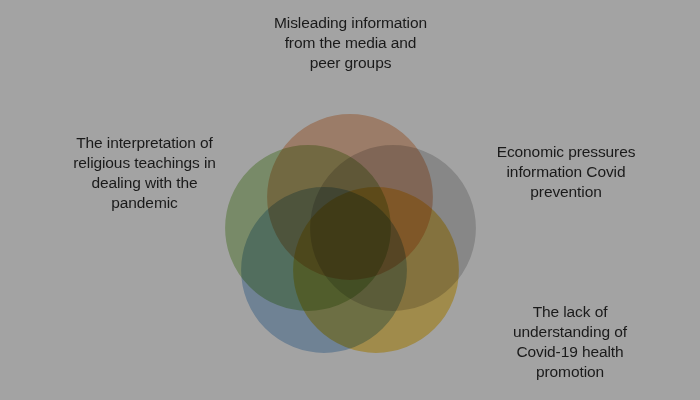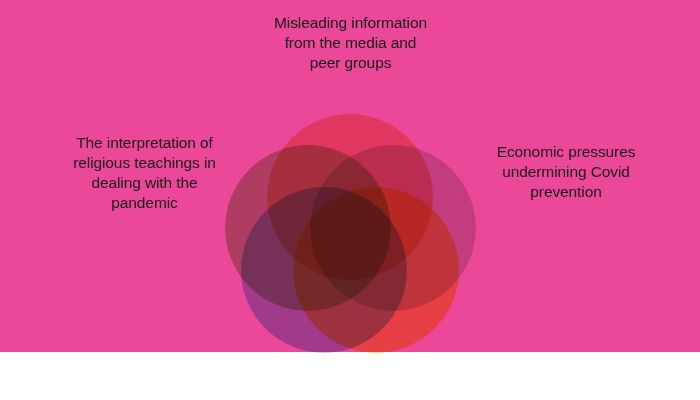--- a/index.html
+++ b/index.html
@@ -10,22 +10,22 @@
   body {
     width: 700px;
     height: 400px;
     background: #ffffff;
     font-family: "Liberation Sans", "DejaVu Sans", sans-serif;
     overflow: hidden;
   }
   #stage {
     position: relative;
     width: 700px;
-    height: 352px;
-    background: #ec4899;
+    height: 400px;
+    background: #a3a3a3;
   }
   .venn-svg {
     position: absolute;
     left: 0;
     top: 0;
     width: 700px;
     height: 400px;
   }
   .venn-label {
     position: absolute;
@@ -85,18 +85,22 @@
   <div class="venn-label" id="label-top">Misleading information
 from the media and
 peer groups</div>
 
   <div class="venn-label" id="label-left-top">The interpretation of
 religious teachings in
 dealing with the
 pandemic</div>
 
   <div class="venn-label" id="label-right-top">Economic pressures
-undermining Covid
+information Covid
 prevention</div>
 
 
+  <div class="venn-label" id="label-right-bottom">The lack of
+understanding of
+Covid-19 health
+promotion</div>
 
 </div>
 
 </body></html>

